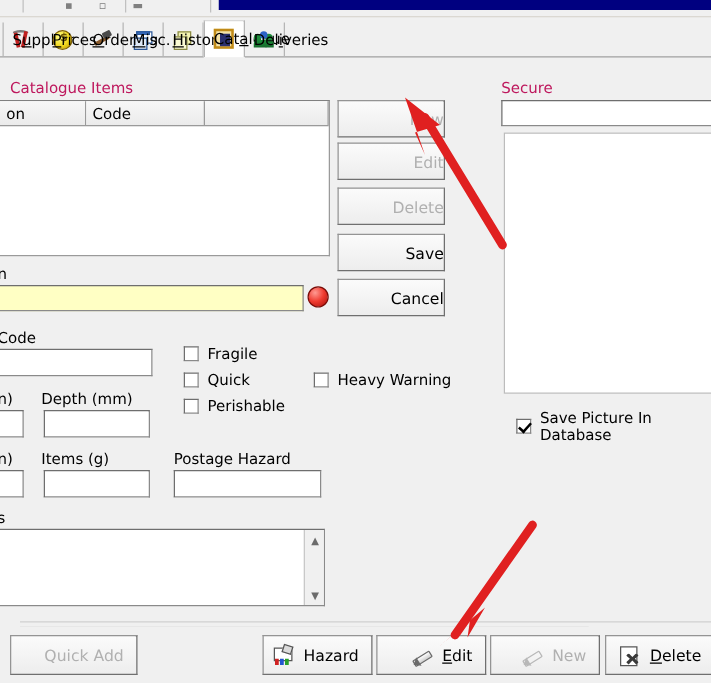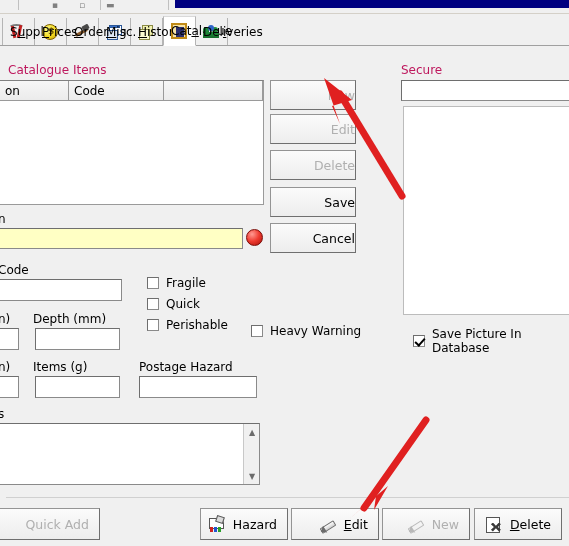--- a/index.html
+++ b/index.html
@@ -163,21 +163,21 @@
     display:flex; align-items:center; justify-content:center;
     font-size:8px; color:#6b6b6b;
   }
   .vscroll .up{top:0;} .vscroll .dn{bottom:0;}
 
   
   .pic-canvas { position:absolute; background:#ffffff; border:1px solid #bcbcbc; }
 
   
   .bottombar {
-    position:absolute; left:6px; bottom:0; width:455px; height:46px;
+    position:absolute; left:16px; bottom:0; width:455px; height:46px;
     background:#f0f0f0; border-top:1px solid #c4c4c4;
   }
   .bottombar::before{
     content:""; position:absolute; left:0; top:-4px; width:569px; height:3px;
     background:#f0f0f0; border-top:1px solid #d0d0d0;
   }
   .bbtn { position:absolute; height:32px; top:7px; gap:8px; padding:0 10px; }
   .bbtn .bico{ width:17px; height:17px; position:relative; flex:0 0 17px; }
 
   .ico-options::before{content:"";position:absolute;left:1px;top:2px;width:13px;height:9px;background:#fff;border:1px solid #555;}
@@ -327,21 +327,21 @@
     <span class="cbtext">Fragile</span>
   </div>
   <div class="cbrow" style="left:147px; top:297px;">
     <span class="cbox"></span>
     <span class="cbtext">Quick</span>
   </div>
   <div class="cbrow" style="left:147px; top:318px;">
     <span class="cbox"></span>
     <span class="cbtext">Perishable</span>
   </div>
-  <div class="cbrow" style="left:251px; top:297px;margin-top:27px;">
+  <div class="cbrow" style="left:251px; top:297px;">
     <span class="cbox"></span>
     <span class="cbtext">Heavy Warning</span>
   </div>
 
   <div class="lbl" style="left:-2px; top:407px;">s</div>
   <div class="notes-box" style="left:-8px; top:423px; width:268px; height:62px;">
     <div class="vscroll">
       <div class="arrow up">▲</div>
       <div class="arrow dn">▼</div>
     </div>

